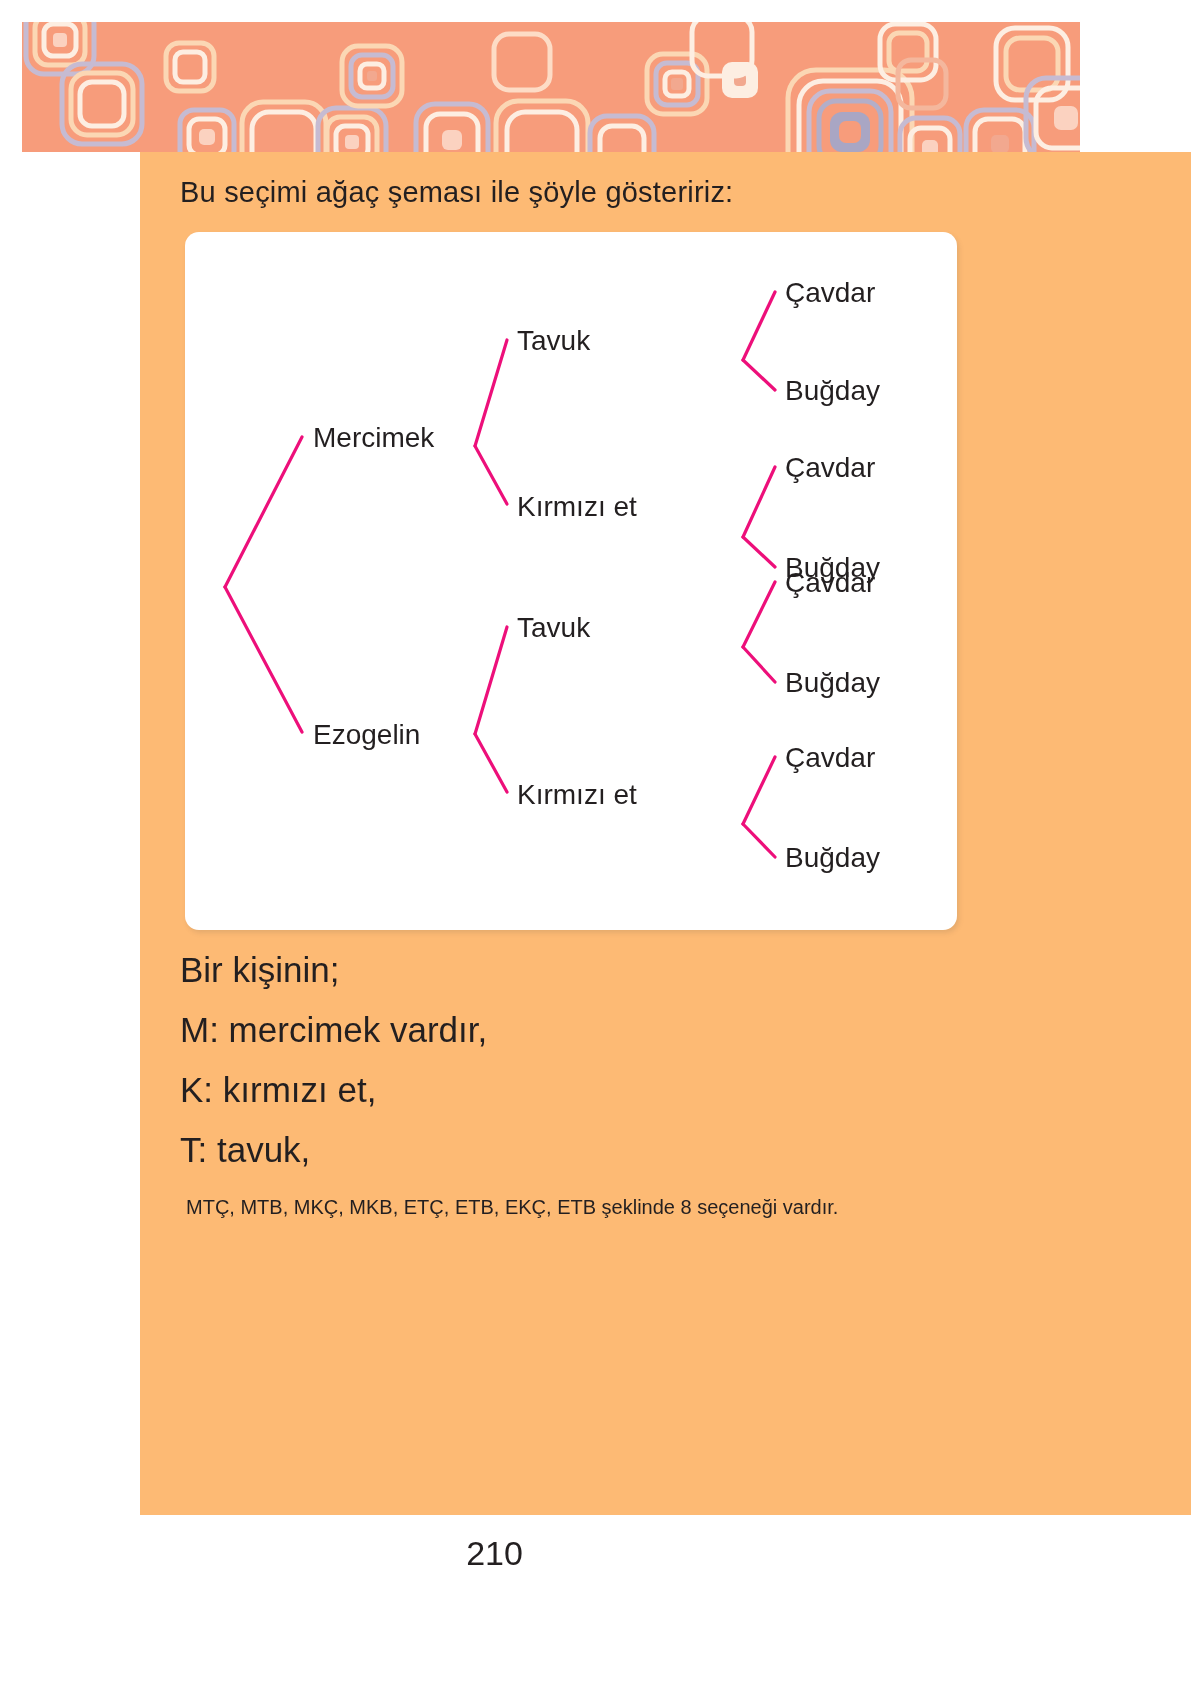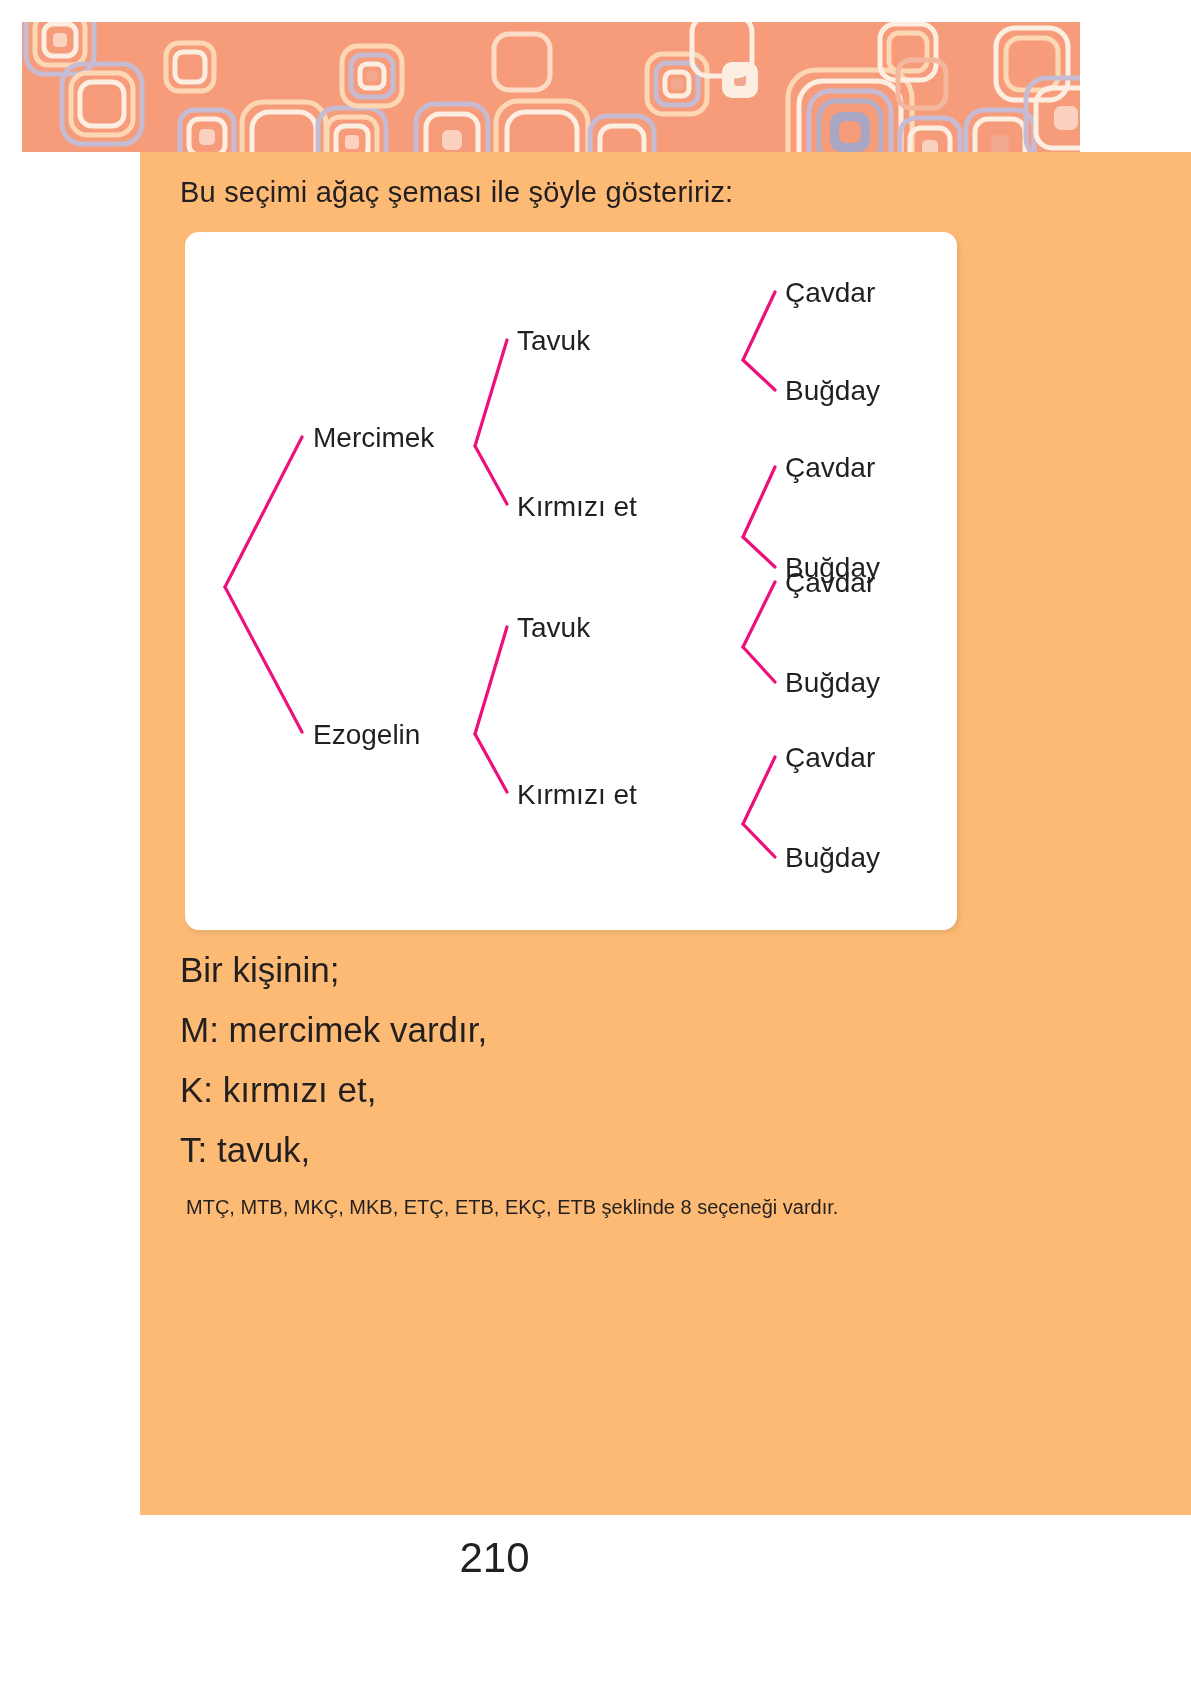--- a/index.html
+++ b/index.html
@@ -56,21 +56,21 @@
   }
   .para{
     position:absolute;left:10px;top:1036px;width:900px;
     font-size:20px;color:#231f20;line-height:1.35;
     margin:6px;
     text-indent:30px;
   }
 
   .pagenum{
     position:absolute;left:0;top:1534px;width:989px;
-    text-align:center;font-size:42px;color:#231f20;
+    text-align:center;font-size:34px;color:#231f20;
   }
 </style>
 </head>
 <body>
 
 <div class="banner">
   <svg width="1058" height="130" viewBox="0 0 1058 130" xmlns="http://www.w3.org/2000/svg">
     <defs>
       <g id="rs">
         <rect x="-30" y="-30" width="60" height="60" rx="16" ry="16"></rect>

